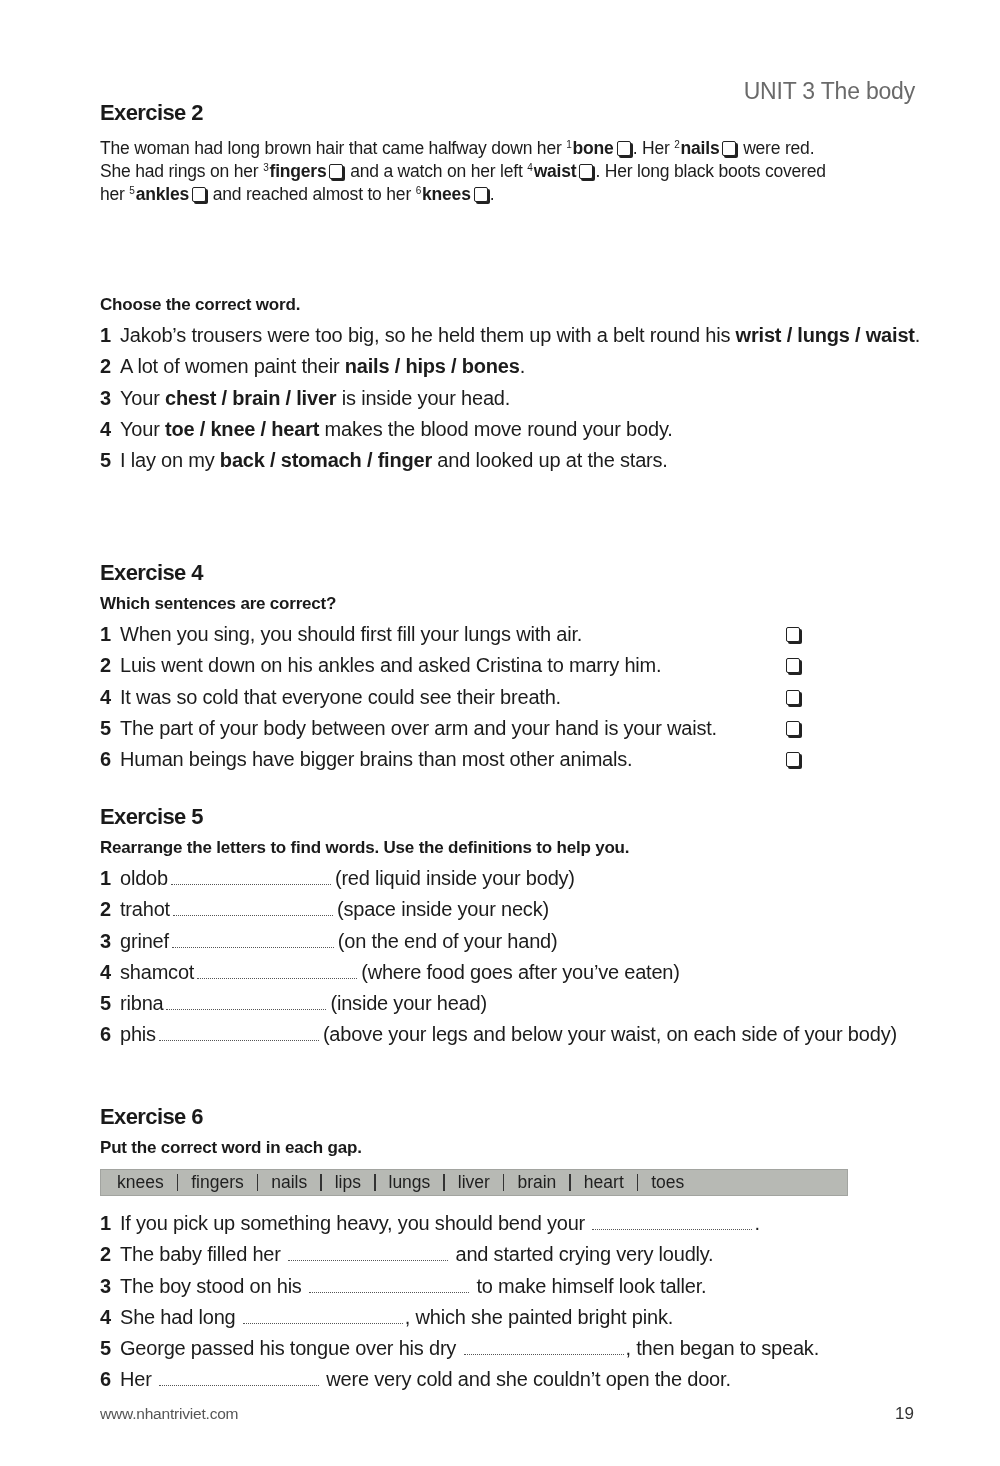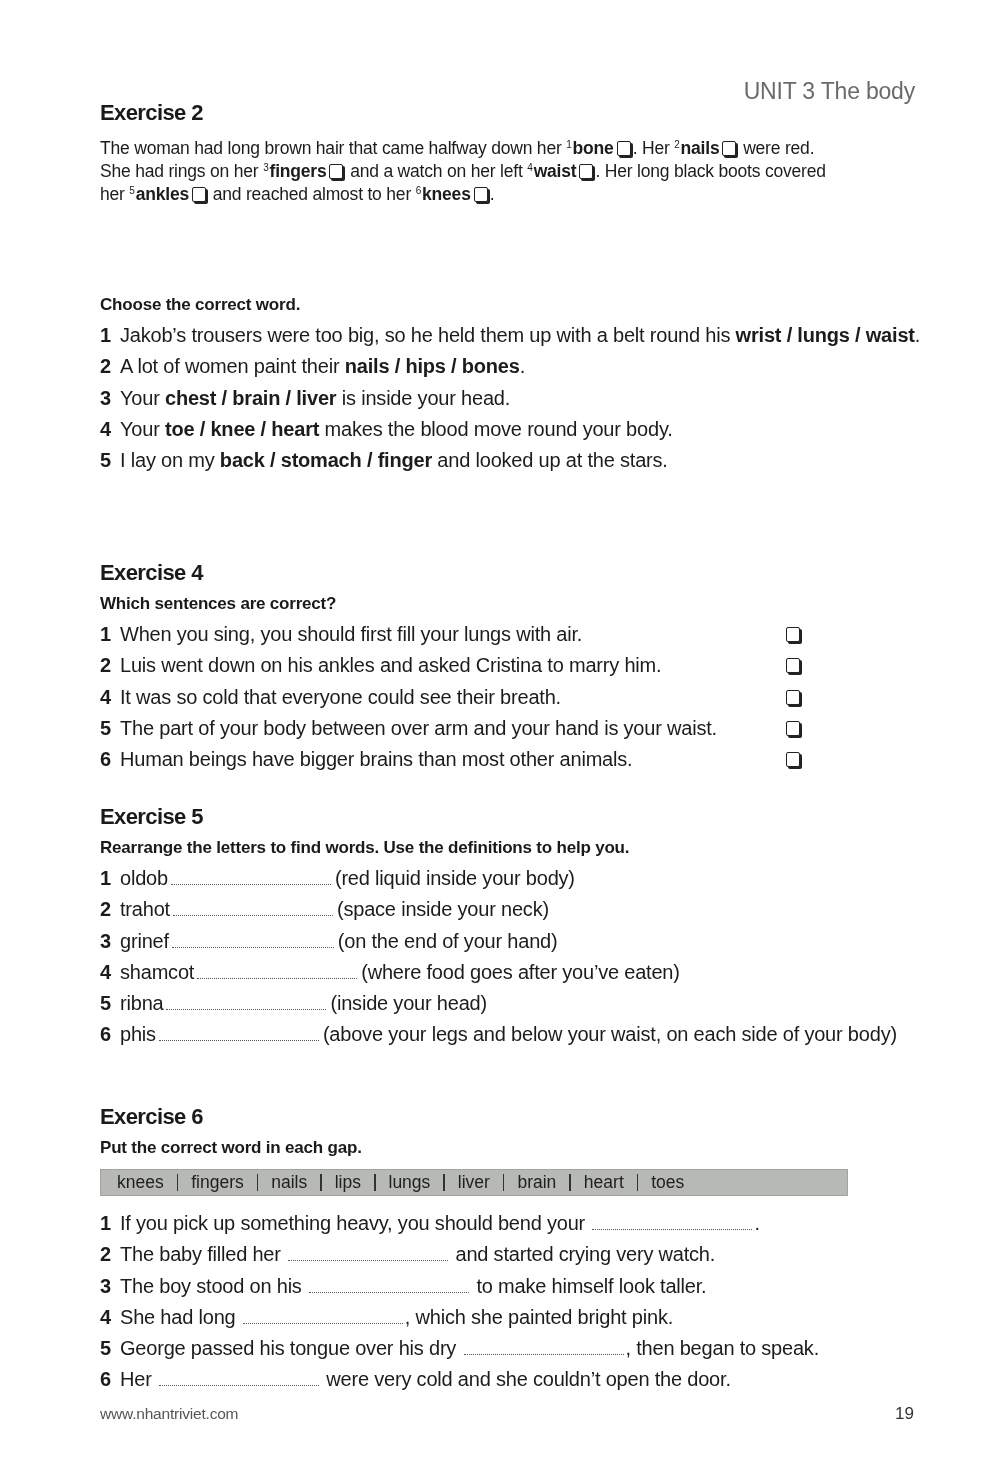--- a/index.html
+++ b/index.html
@@ -133,21 +133,21 @@
       <span class="w">liver</span>
       <span class="sep"></span>
       <span class="w">brain</span>
       <span class="sep"></span>
       <span class="w">heart</span>
       <span class="sep"></span>
       <span class="w">toes</span>
     </div>
   <div id="ex6-list" style="margin-top:12px;">
       <div class="row"><span class="num">1</span><span>If you pick up something heavy, you should bend your </span><span class="gap" style="width: 160px; margin: 0px 2px;"></span><span>.</span></div>
-      <div class="row"><span class="num">2</span><span>The baby filled her </span><span class="gap" style="width: 160px; margin: 0px 2px;"></span><span> and started crying very watch.</span></div>
+      <div class="row"><span class="num">2</span><span>The baby filled her </span><span class="gap" style="width: 160px; margin: 0px 2px;"></span><span> and started crying very loudly.</span></div>
       <div class="row"><span class="num">3</span><span>The boy stood on his </span><span class="gap" style="width: 160px; margin: 0px 2px;"></span><span> to make himself look taller.</span></div>
       <div class="row"><span class="num">4</span><span>She had long </span><span class="gap" style="width: 160px; margin: 0px 2px;"></span><span>, which she painted bright pink.</span></div>
       <div class="row"><span class="num">5</span><span>George passed his tongue over his dry </span><span class="gap" style="width: 160px; margin: 0px 2px;"></span><span>, then began to speak.</span></div>
       <div class="row"><span class="num">6</span><span>Her </span><span class="gap" style="width: 160px; margin: 0px 2px;"></span><span> were very cold and she couldn’t open the door.</span></div>
     </div>
 </section>
 
 <div class="footer-url">www.nhantriviet.com</div>
 <div class="footer-page">19</div>
 

